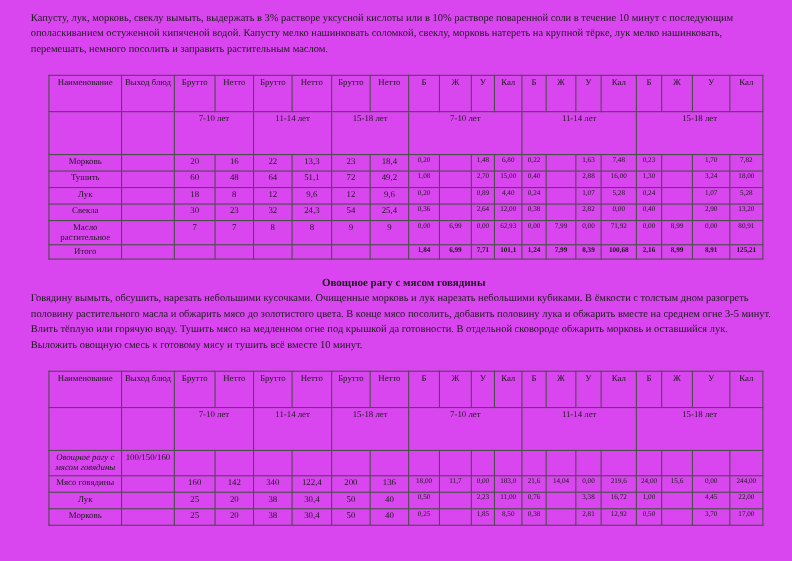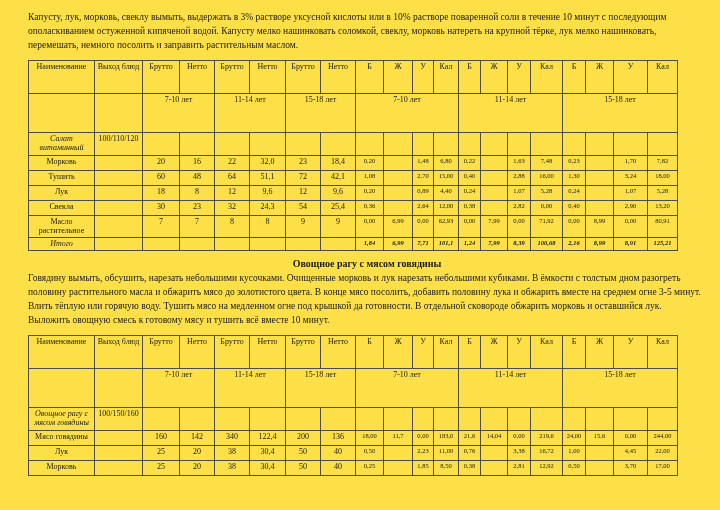--- a/index.html
+++ b/index.html
@@ -6,21 +6,21 @@
     margin: 0;
     padding: 0;
     background: #ffffff;
     font-family: "Liberation Serif", "DejaVu Serif", serif;
     color: #1a1a1a;
   }
   .page {
     position: relative;
     width: 720px;
     height: 510px;
-    background: #fde047;
+    background: #d946ef;
     box-sizing: border-box;
     padding: 10px 14px 0 28px;
     overflow: hidden;
   }
   .para {
     font-size: 9.5px;
     line-height: 14px;
     margin: 0 0 8px 0;
     text-align: left;
   }
@@ -28,21 +28,21 @@
     font-size: 10px;
     font-weight: bold;
     text-align: center;
     margin: 7px 0 1px 0;
     line-height: 12px;
   }
   table.doc-table {
     border-collapse: collapse;
     table-layout: fixed;
     width: 650px;
-    margin: 0;
+    margin: 16px;
   }
   table.doc-table th,
   table.doc-table td {
     border: 1px solid #4d4d4d;
     padding: 1px 2px;
     font-weight: normal;
     vertical-align: top;
     text-align: center;
     line-height: 1.18;
     overflow: hidden;
@@ -55,21 +55,21 @@
     text-align: left;
     padding-left: 3px;
     font-size: 8px;
   }
   td.c-yield, th.c-yield { font-size: 8px; vertical-align: middle; }
   td.c-bn { font-size: 8px; }
   td.c-nutri { font-size: 6.5px; }
   tr.ingredient td { height: 12px; }
   tr.dish td { height: 20px; }
   tr.dish td.c-name { font-style: italic; }
-  tr.total td { height: 10px; font-style: italic; }
+  tr.total td { height: 10px; }
   tr.total td.c-nutri { font-weight: bold; }
   .t2-gap { margin-top: 6px; }
 </style>
 </head>
 <body>
 
 <div class="page">
 
   <p class="para">Капусту, лук, морковь, свеклу  вымыть, выдержать в 3% растворе уксусной кислоты или в 10% растворе поваренной соли в течение 10 минут с последующим ополаскиванием остуженной кипяченой водой. Капусту мелко нашинковать соломкой, свеклу, морковь натереть на крупной тёрке, лук мелко нашинковать, перемешать, немного посолить и заправить растительным маслом.</p>
 
@@ -124,49 +124,27 @@
         <th></th>
         <th colspan="2">7-10 лет</th>
         <th colspan="2">11-14 лет</th>
         <th colspan="2">15-18 лет</th>
         <th colspan="4">7-10 лет</th>
         <th colspan="4">11-14 лет</th>
         <th colspan="4">15-18 лет</th>
       </tr>
     </thead>
     <tbody>
-        <tr class="dish">
-          <td class="c-name">Салат витаминный</td>
-          <td class="c-yield">100/110/120</td>
-          <td class="c-bn"></td>
-          <td class="c-bn"></td>
-          <td class="c-bn"></td>
-          <td class="c-bn"></td>
-          <td class="c-bn"></td>
-          <td class="c-bn"></td>
-          <td class="c-nutri"></td>
-          <td class="c-nutri"></td>
-          <td class="c-nutri"></td>
-          <td class="c-nutri"></td>
-          <td class="c-nutri"></td>
-          <td class="c-nutri"></td>
-          <td class="c-nutri"></td>
-          <td class="c-nutri"></td>
-          <td class="c-nutri"></td>
-          <td class="c-nutri"></td>
-          <td class="c-nutri"></td>
-          <td class="c-nutri"></td>
-        </tr>
         <tr class="ingredient">
           <td class="c-name">Морковь</td>
           <td class="c-yield"></td>
           <td class="c-bn">20</td>
           <td class="c-bn">16</td>
           <td class="c-bn">22</td>
-          <td class="c-bn">32,0</td>
+          <td class="c-bn">13,3</td>
           <td class="c-bn">23</td>
           <td class="c-bn">18,4</td>
           <td class="c-nutri">0,20</td>
           <td class="c-nutri"></td>
           <td class="c-nutri">1,48</td>
           <td class="c-nutri">6,80</td>
           <td class="c-nutri">0,22</td>
           <td class="c-nutri"></td>
           <td class="c-nutri">1,63</td>
           <td class="c-nutri">7,48</td>
@@ -176,21 +154,21 @@
           <td class="c-nutri">7,82</td>
         </tr>
         <tr class="ingredient">
           <td class="c-name">Тушить</td>
           <td class="c-yield"></td>
           <td class="c-bn">60</td>
           <td class="c-bn">48</td>
           <td class="c-bn">64</td>
           <td class="c-bn">51,1</td>
           <td class="c-bn">72</td>
-          <td class="c-bn">42,1</td>
+          <td class="c-bn">49,2</td>
           <td class="c-nutri">1,08</td>
           <td class="c-nutri"></td>
           <td class="c-nutri">2,70</td>
           <td class="c-nutri">15,00</td>
           <td class="c-nutri">0,40</td>
           <td class="c-nutri"></td>
           <td class="c-nutri">2,88</td>
           <td class="c-nutri">16,00</td>
           <td class="c-nutri">1,30</td>
           <td class="c-nutri"></td>

